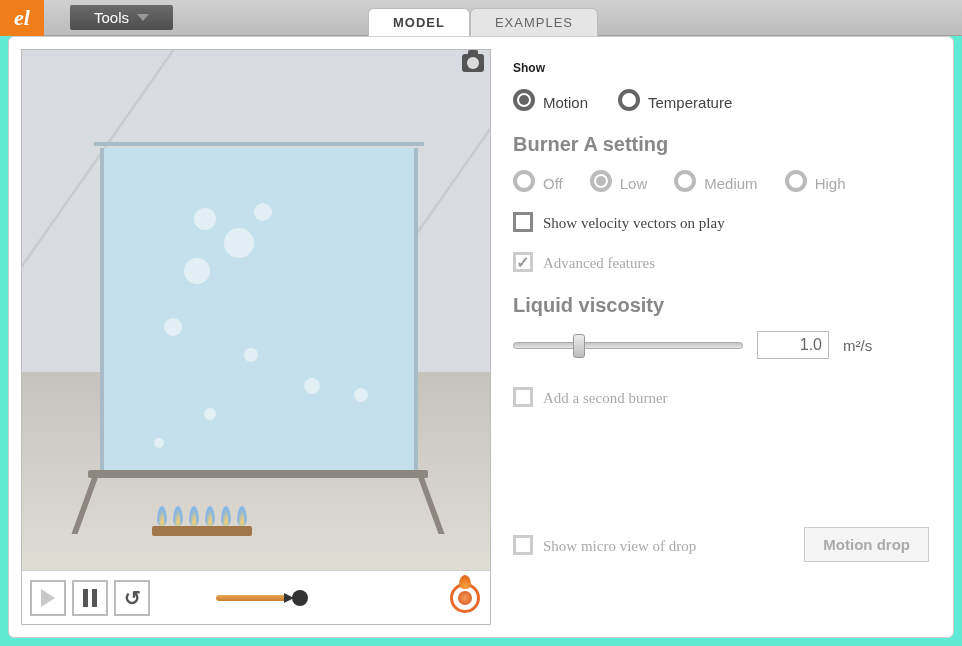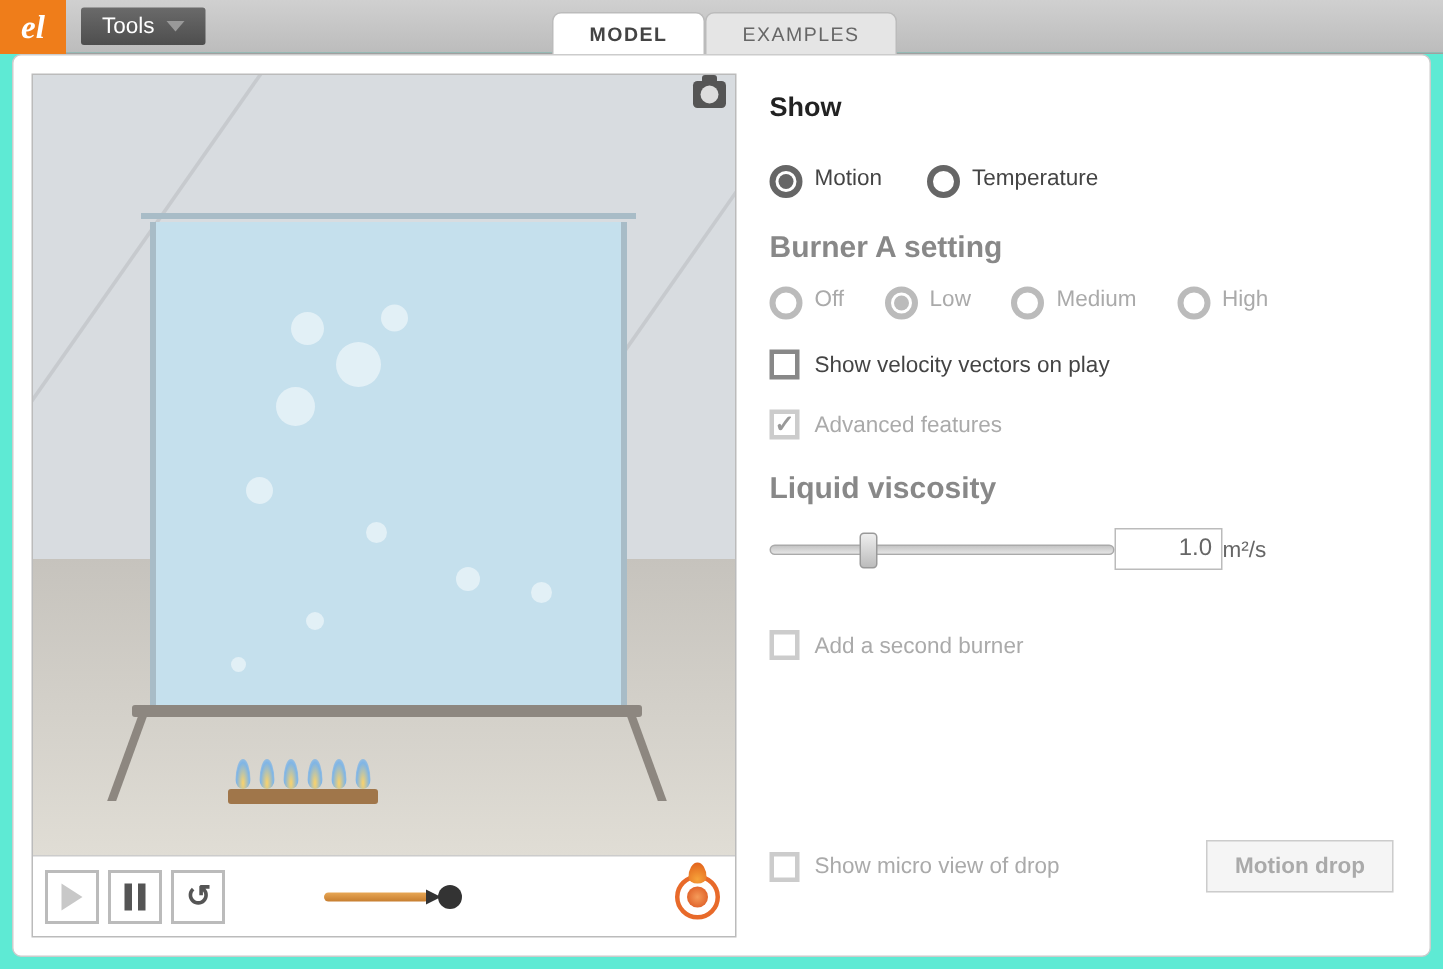--- a/index.html
+++ b/index.html
@@ -1,21 +1,21 @@
 <!DOCTYPE html>
 <html><head>
 <meta charset="utf-8">
 <style>
   * { box-sizing: border-box; margin: 0; padding: 0; }
   body { font-family: Arial, Helvetica, sans-serif; background: #fff; }
   .app { width: 962px; height: 646px; position: relative; background: #5eead4; }
   
   .topbar { position: absolute; top: 0; left: 0; right: 0; height: 36px; background: linear-gradient(#d0d0d0, #bcbcbc); border-bottom: 1px solid #a0a0a0; display:flex; align-items:center;}
   .logo { width: 44px; height: 36px; background: #ef7d1a; display:flex; align-items:center; justify-content:center; color:#fff; font-style:italic; font-family: Georgia, serif; font-size:22px; font-weight:bold;}
-  .tools-btn { margin-left: 10px; background: linear-gradient(#6a6a6a,#4e4e4e); color:#fff; padding: 4px 14px; font-size:15px; border-radius:2px; display:flex; align-items:center; gap:8px; cursor:pointer;}
+  .tools-btn { margin-left: 26px; background: linear-gradient(#6a6a6a,#4e4e4e); color:#fff; padding: 4px 24px; font-size:15px; border-radius:2px; display:flex; align-items:center; gap:8px; cursor:pointer;}
   .tools-btn .tri { width:0; height:0; border-left:6px solid transparent; border-right:6px solid transparent; border-top:7px solid #999;}
   
   .tabs { position:absolute; top:8px; left:368px; display:flex; }
   .tab { padding:6px 24px; font-size:13px; letter-spacing:1px; color:#666; background:#e5e5e5; border:1px solid #bbb; border-bottom:none; border-radius:6px 6px 0 0; cursor:pointer;}
   .tab.active { background:#fff; color:#444; font-weight:bold; position:relative; z-index:3;}
   
   .main { position:absolute; top:36px; left:8px; right:8px; bottom:8px; background:#fff; border:1px solid #ccc; border-radius:6px; display:flex; }
   
   .simpanel { width:470px; margin:12px; border:1px solid #bbb; background:#fff; position:relative; display:flex; flex-direction:column;}
   .simview { flex:1; position:relative; overflow:hidden; background: linear-gradient(to bottom, #d8dce0 0%, #d8dce0 62%, #c6c3bd 62%, #e0ddd5 100%); }
@@ -48,38 +48,38 @@
   .dropper{margin-left:60px;width:90px;height:20px;position:relative;cursor:pointer;}
   .dropper-body{position:absolute;left:0;top:7px;width:70px;height:6px;background:linear-gradient(#e8a755,#c77e2f);border-radius:3px;}
   .dropper-tip{position:absolute;left:68px;top:5px;width:0;height:0;border-left:10px solid #333;border-top:5px solid transparent;border-bottom:5px solid transparent;}
   .dropper-bulb{position:absolute;left:76px;top:2px;width:16px;height:16px;background:#333;border-radius:50%;}
   .target{margin-left:auto;width:34px;height:34px;position:relative;cursor:pointer;}
   .target::before{content:"";position:absolute;inset:2px;border:3px solid #e86a2a;border-radius:50%;}
   .target::after{content:"";position:absolute;top:10px;left:10px;width:14px;height:14px;background:radial-gradient(circle,#f59b5a,#d9501a);border-radius:50%;}
   .t-flame{position:absolute;top:-6px;left:11px;width:12px;height:14px;background:radial-gradient(circle at 50% 80%,#f6a33a,#e05a17);border-radius:50% 50% 50% 50%/70% 70% 30% 30%;}
   
   .rightpanel { flex:1; padding:24px 24px 16px 10px; color:#444;}
-  .section-title{font-weight:bold; font-size:18px; color:#222; margin-bottom:28px;}
+  .section-title{font-weight:bold; font-size:12px; color:#222; margin-bottom:14px;}
   .subsection{font-weight:bold;font-size:20px;color:#888;margin:22px 0 14px;}
   
   .radiogroup{display:flex;gap:30px;align-items:center;}
-  .radio{display:flex;align-items:flex-start;gap:8px;cursor:pointer;font-size:15px;}
+  .radio{display:flex;align-items:flex-end;gap:8px;cursor:pointer;font-size:15px;}
   .radio-outer{width:22px;height:22px;border:4px solid #666;border-radius:50%;display:flex;align-items:center;justify-content:center;}
   .radio-outer.light{border-color:#bbb;}
   .radio-inner{width:10px;height:10px;background:#666;border-radius:50%;}
   .radio-inner.light{background:#bbb;}
   .radio.inactive{color:#aaa;}
   
-  .checkbox-row{display:flex;align-items:center;gap:10px;margin-top:20px;cursor:pointer;font-size:15px;}
+  .checkbox-row{display:flex;align-items:flex-end;gap:10px;margin-top:20px;cursor:pointer;font-size:15px;font-family:Liberation Serif, serif;}
   .chk{width:20px;height:20px;border:3px solid #888;background:#fff;display:flex;align-items:center;justify-content:center;}
   .chk.light{border-color:#ccc;}
   .chk.checked::after{content:"✓";color:#999;font-size:16px;font-weight:bold;}
   .checkbox-row.muted{color:#aaa;}
   
-  .slider-row{display:flex;align-items:center;margin-top:12px;}
+  .slider-row{display:flex;align-items:center;gap:14px;margin-top:12px;}
   .slider{position:relative;width:230px;height:20px;cursor:pointer;}
   .slider-track{position:absolute;top:7px;left:0;right:0;height:7px;background:linear-gradient(#c5c5c5,#e5e5e5);border:1px solid #aaa;border-radius:4px;}
   .slider-thumb{position:absolute;top:-1px;left:60px;width:12px;height:24px;background:linear-gradient(#eee,#bcbcbc);border:1px solid #999;border-radius:3px;}
   .valbox{width:72px;height:28px;border:1px solid #bbb;text-align:right;padding:3px 6px;font-size:16px;color:#666;}
   .unit{font-size:15px;color:#666;text-align:center;}
   
   .bottomrow{display:flex;align-items:center;gap:12px;margin-top:120px;}
   .clearbtn{margin-left:auto;border:1px solid #ccc;background:#f5f5f5;padding:8px 18px;font-size:15px;font-weight:bold;color:#aaa;cursor:pointer;}
 </style>
 </head>
@@ -205,21 +205,21 @@
       <div class="subsection">Liquid viscosity</div>
       <div class="slider-row">
         <div class="slider">
           <div class="slider-track"></div>
             <div class="slider-thumb"></div>
         </div>
         <input class="valbox" value="1.0" style="">
         <span class="unit">m²/s</span>
       </div>
 
-      <div class="checkbox-row muted" style="margin-top:40px;">
+      <div class="checkbox-row muted" style="margin-top:28px;">
         <div class="chk light"></div>
         <span>Add a second burner</span>
       </div>
 
       <div class="bottomrow">
         <div class="checkbox-row muted" style="margin-top:0">
           <div class="chk light"></div>
           <span>Show micro view of drop</span>
         </div>
         <button class="clearbtn">Motion drop</button>

